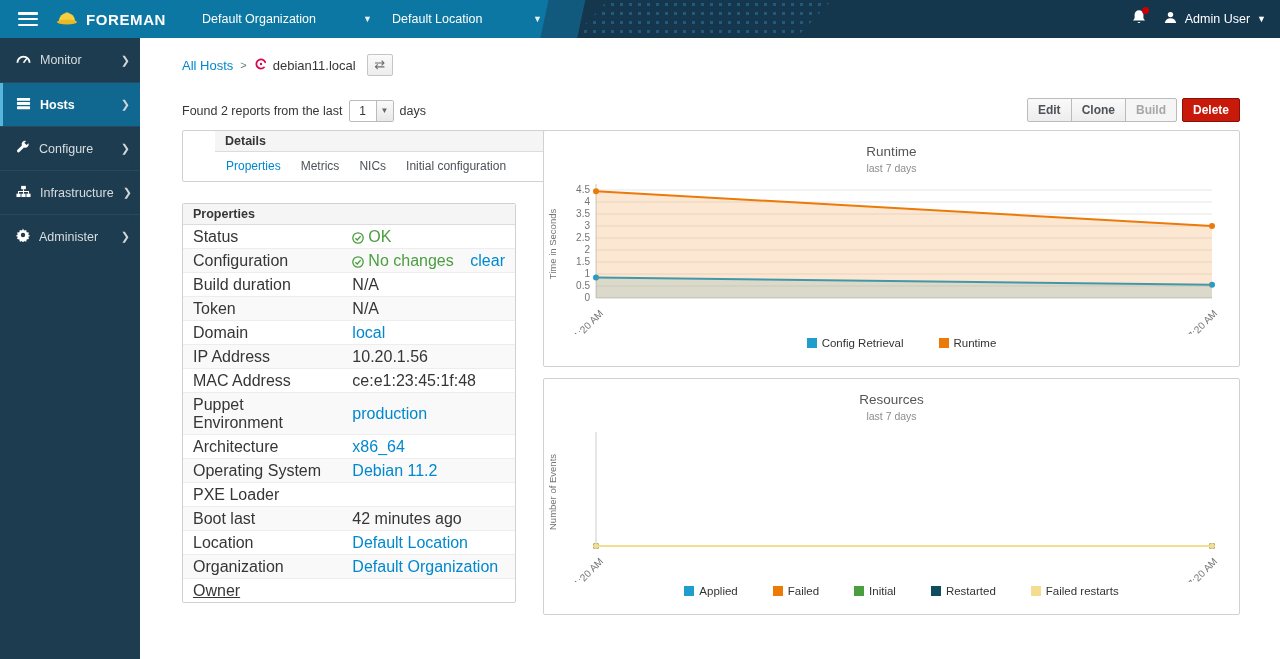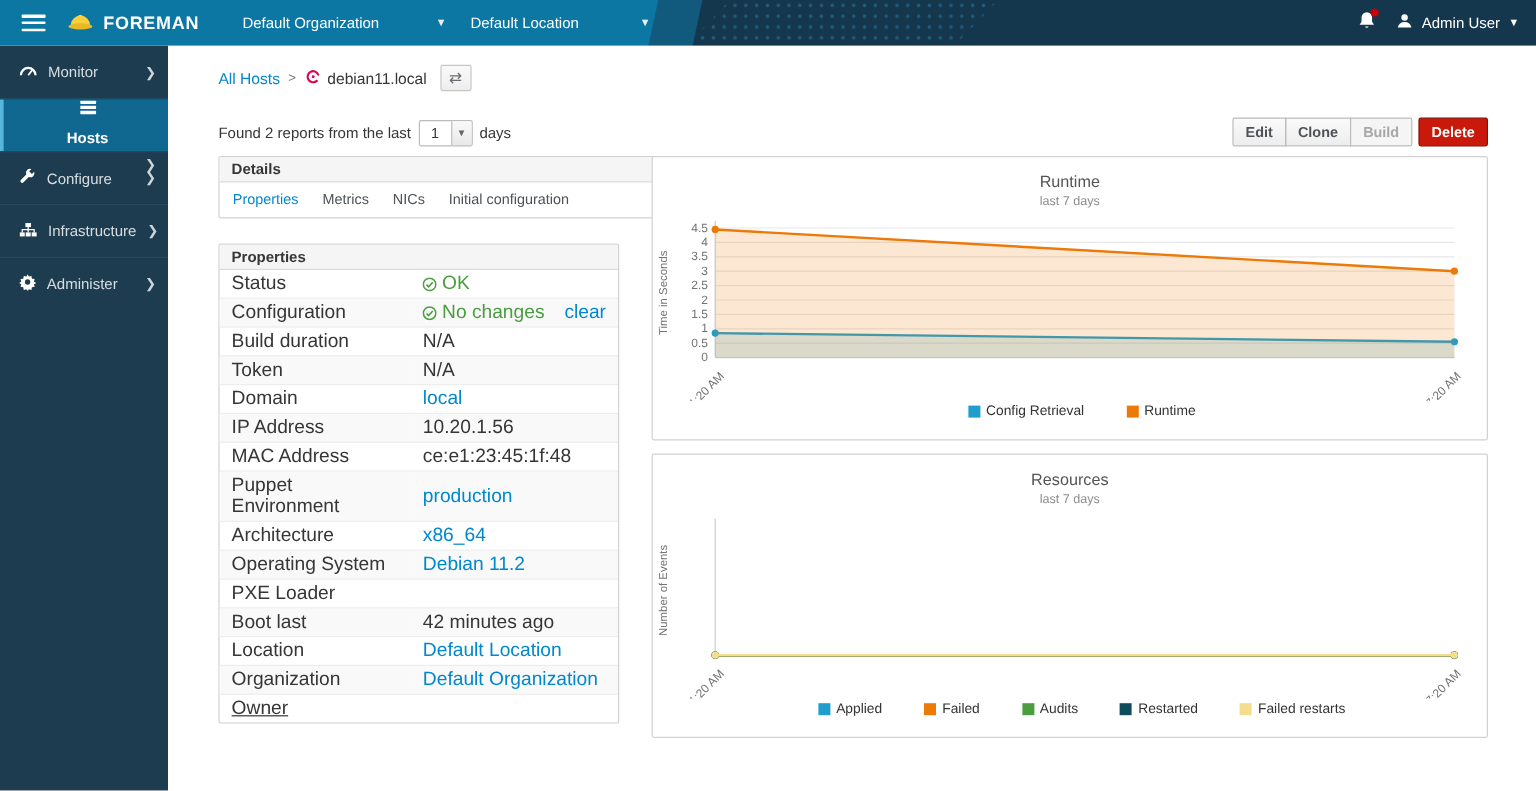--- a/index.html
+++ b/index.html
@@ -26,21 +26,21 @@
   .bell-wrap { position:relative; cursor:pointer; }
   .bell-dot { position:absolute; right:-2px; top:-2px; width:7px; height:7px; border-radius:50%; background:#cc0000; }
   .user-wrap { display:flex; align-items:center; gap:7px; cursor:pointer; }
 
   
   .sidebar { position:absolute; left:0; top:38px; width:140px; height:621px; background:#1d3c50; }
   .side-item { position:relative; height:44px; display:flex; align-items:center; gap:9px; padding:0 10px 0 16px;
                color:#d8dde0; cursor:pointer; border-top:1px solid #27495d; font-size:12.5px; }
   .side-item:first-child { border-top:none; }
   .side-item .chev { margin-left:auto; font-size:11px; color:#cfd6da; }
-  .side-item.active { background:#10678f;flex-direction:column; }
+  .side-item.active { background:#10678f; }
   .side-item.active::before { content:""; position:absolute; left:0; top:0; bottom:0; width:3px; background:#56b6de; }
   .side-item.active .lbl { color:#fff; font-weight:bold; }
 
   
   .content { position:absolute; left:140px; top:38px; width:1140px; height:621px; background:#fff; }
 
   .breadcrumb { position:absolute; left:42px; top:16px; display:flex; align-items:center; gap:7px; font-size:13px; }
   .bc-link { color:#0088ce; cursor:pointer; text-decoration:none; }
   .bc-sep { color:#72767b; font-size:11px; }
   .bc-host { color:#363636; display:flex; align-items:center; gap:5px; }
@@ -57,21 +57,21 @@
   .host-actions { position:absolute; right:40px; top:60px; display:flex; }
   .btn { height:24px; padding:0 10px; font-size:12px; font-weight:600; color:#4d5258; background:linear-gradient(#fafafa,#ededed);
          border:1px solid #bbb; cursor:pointer; font-family:inherit; }
   .btn + .btn { margin-left:-1px; }
   .btn.disabled { color:#a7a7a7; background:#f5f5f5; cursor:default; }
   .btn.danger { margin-left:5px; background:#c9190b; border-color:#8a0f06; color:#fff; border-radius:2px; }
   .btn:first-child { border-radius:2px 0 0 2px; } .btn:nth-child(3){ border-radius:0 2px 2px 0; }
 
   
   .panel { background:#fff; border:1px solid #d1d1d1; border-radius:2px; }
-  .details-panel { position:absolute; left:42px; top:92px; width:390px; }
+  .details-panel { position:absolute; left:42px; top:92px; width:390px;padding-left:32px; }
   .panel-hdr { background:#f5f5f5; border-bottom:1px solid #dcdcdc; font-weight:bold; font-size:12.5px;
                color:#363636; padding:3px 10px; height:21px; }
   .detail-btns { display:flex; padding:3px 4px; border-bottom:1px solid #e8e8e8; }
   .detail-btns .btn { height:21px; font-size:11.5px; padding:0 8px; margin-left:3px; border-radius:2px; }
   .detail-tabs { display:flex; gap:2px; padding:5px 2px 6px 2px; }
   .dtab { padding:2px 9px; font-size:12px; color:#4d5258; cursor:pointer; }
   .dtab.active { color:#0088ce; }
 
   .props-panel { position:absolute; left:42px; top:165px; width:334px; }
   .props-table { width:100%; border-collapse:collapse; font-size:16px; }
@@ -397,21 +397,21 @@
           <span class="leg-item">
             <span class="leg-sq" style="background: rgb(31, 158, 206);"></span>
             <span>Applied</span>
           </span>
           <span class="leg-item">
             <span class="leg-sq" style="background: rgb(236, 122, 8);"></span>
             <span>Failed</span>
           </span>
           <span class="leg-item">
             <span class="leg-sq" style="background: rgb(74, 158, 63);"></span>
-            <span>Audits</span>
+            <span>Initial</span>
           </span>
           <span class="leg-item">
             <span class="leg-sq" style="background: rgb(15, 76, 92);"></span>
             <span>Restarted</span>
           </span>
           <span class="leg-item">
             <span class="leg-sq" style="background: rgb(245, 221, 144);"></span>
             <span>Failed restarts</span>
           </span>
         </div>

